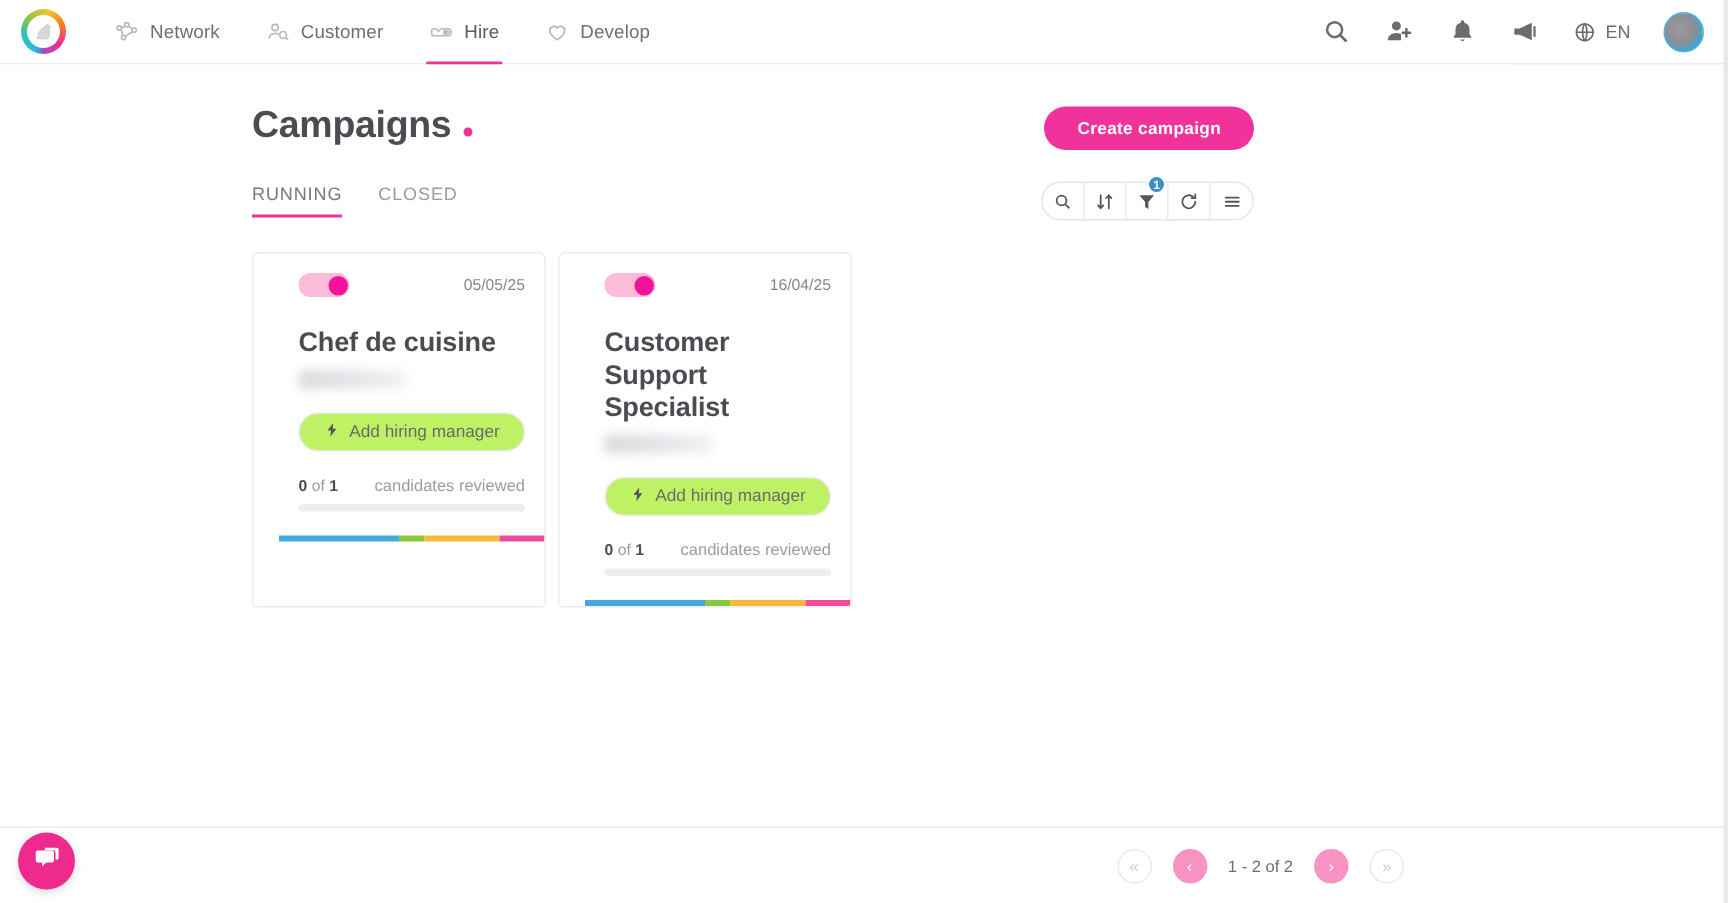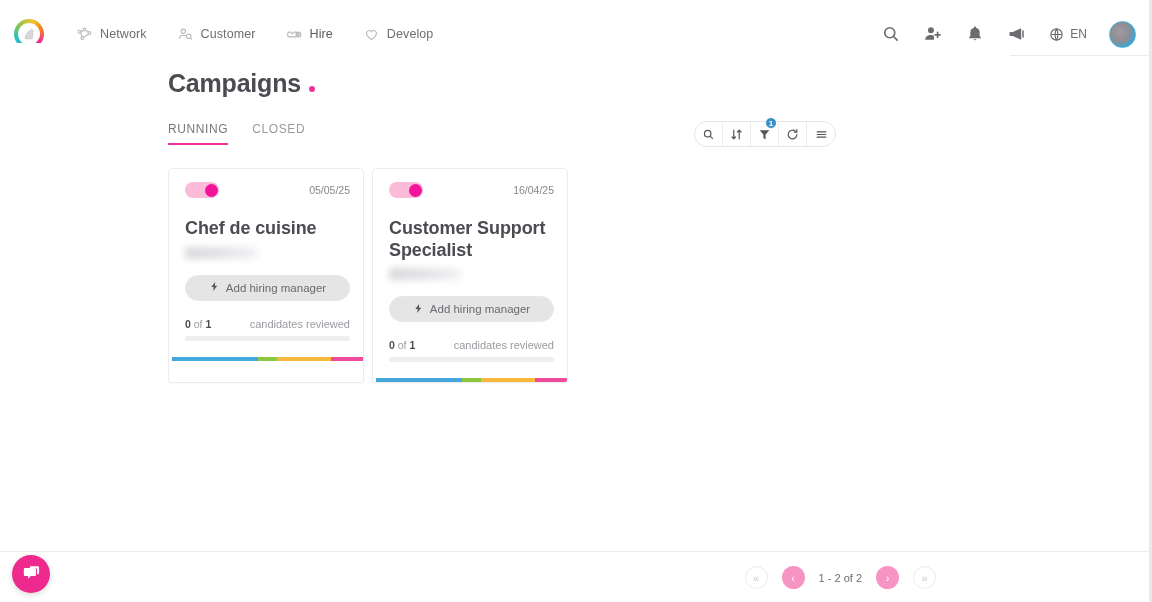--- a/index.html
+++ b/index.html
@@ -6,21 +6,21 @@
   html, body {
     width: 1152px; height: 602px;
     font-family: "Liberation Sans", sans-serif;
     background: #ffffff;
     overflow: hidden;
   }
   body { position: relative; }
 
   
   .topnav {
-    position: absolute; top: 13px; left: 0;
+    position: absolute; top: 0; left: 0;
     width: 1152px; height: 43px;
     background: #ffffff;
     border-bottom: 1px solid #ececec;
     display: flex; align-items: center;
   }
   .logo {
     width: 30px; height: 30px; margin-left: 14px;
     border-radius: 50%;
     background: conic-gradient(from 200deg, #29b6e8 0deg, #2ec4b6 60deg,
                 #8bc34a 110deg, #f4c430 175deg, #f58220 225deg,
@@ -119,21 +119,21 @@
     font-size: 8px; display: flex; align-items: center; justify-content: center;
     font-weight: bold; border: 1.3px solid #fff;
   }
 
   
   .cards { position: absolute; left: 168px; top: 125px; display: flex; gap: 8px; }
   .card {
     width: 196px; background: #fff;
     border: 1px solid #ececee;
     border-radius: 5px 5px 3px 3px;
-    padding: 13px 13px 0 16px;
+    padding: 13px 13px 0 30px;
     display: flex; flex-direction: column;
     position: relative; overflow: hidden;
     box-shadow: 0 1px 2px rgba(0,0,0,0.02);
   }
   .card-top { display: flex; align-items: center; justify-content: space-between; }
   .toggle {
     width: 34px; height: 16px; border-radius: 9px;
     background: #fbbbd9; position: relative; cursor: pointer;
   }
   .toggle::after {
@@ -147,21 +147,21 @@
     color: #4b4b52; letter-spacing: -.1px; line-height: 1.2;
   }
   .card-sub {
     margin-top: 7px; height: 12px; width: 72px;
     background: linear-gradient(90deg, #d8d8dc 0%, #e4e4e8 55%, #f2f2f5 100%);
     filter: blur(3.5px); border-radius: 3px;
   }
   .ahm-btn {
     margin-top: 16px; height: 26px;
     border: 1px solid #e8e8ea; border-radius: 14px;
-    background: #e5e5e5; cursor: pointer;
+    background: #bef264; cursor: pointer;
     display: flex; align-items: center; justify-content: center; gap: 6px;
     font-size: 11.5px; color: #6a6a70;
     font-family: "Liberation Sans", sans-serif;
   }
   .ahm-btn .bolt { color: #55555a; font-size: 11px; line-height: 1; }
   .stats {
     margin-top: 17px; display: flex; align-items: flex-start; justify-content: space-between;
   }
   .stat-left { font-size: 10.5px; color: #9b9ba1; }
   .stat-left b { color: #4b4b52; font-weight: bold; }
@@ -303,20 +303,21 @@
   </div>
 </div>
 
 <div class="page">
 
   <div class="title-row">
     <span class="page-title">Campaigns</span>
     <span class="title-dot"></span>
   </div>
 
+  <button class="create-btn">Create campaign</button>
 
   <div class="tabs">
     <div class="tab active">RUNNING</div>
     <div class="tab">CLOSED</div>
   </div>
 
   <div class="toolbar">
     <div class="tb-btn">
       <span>
         <svg viewBox="0 0 24 24" fill="none" stroke="currentColor" stroke-width="2.2">

